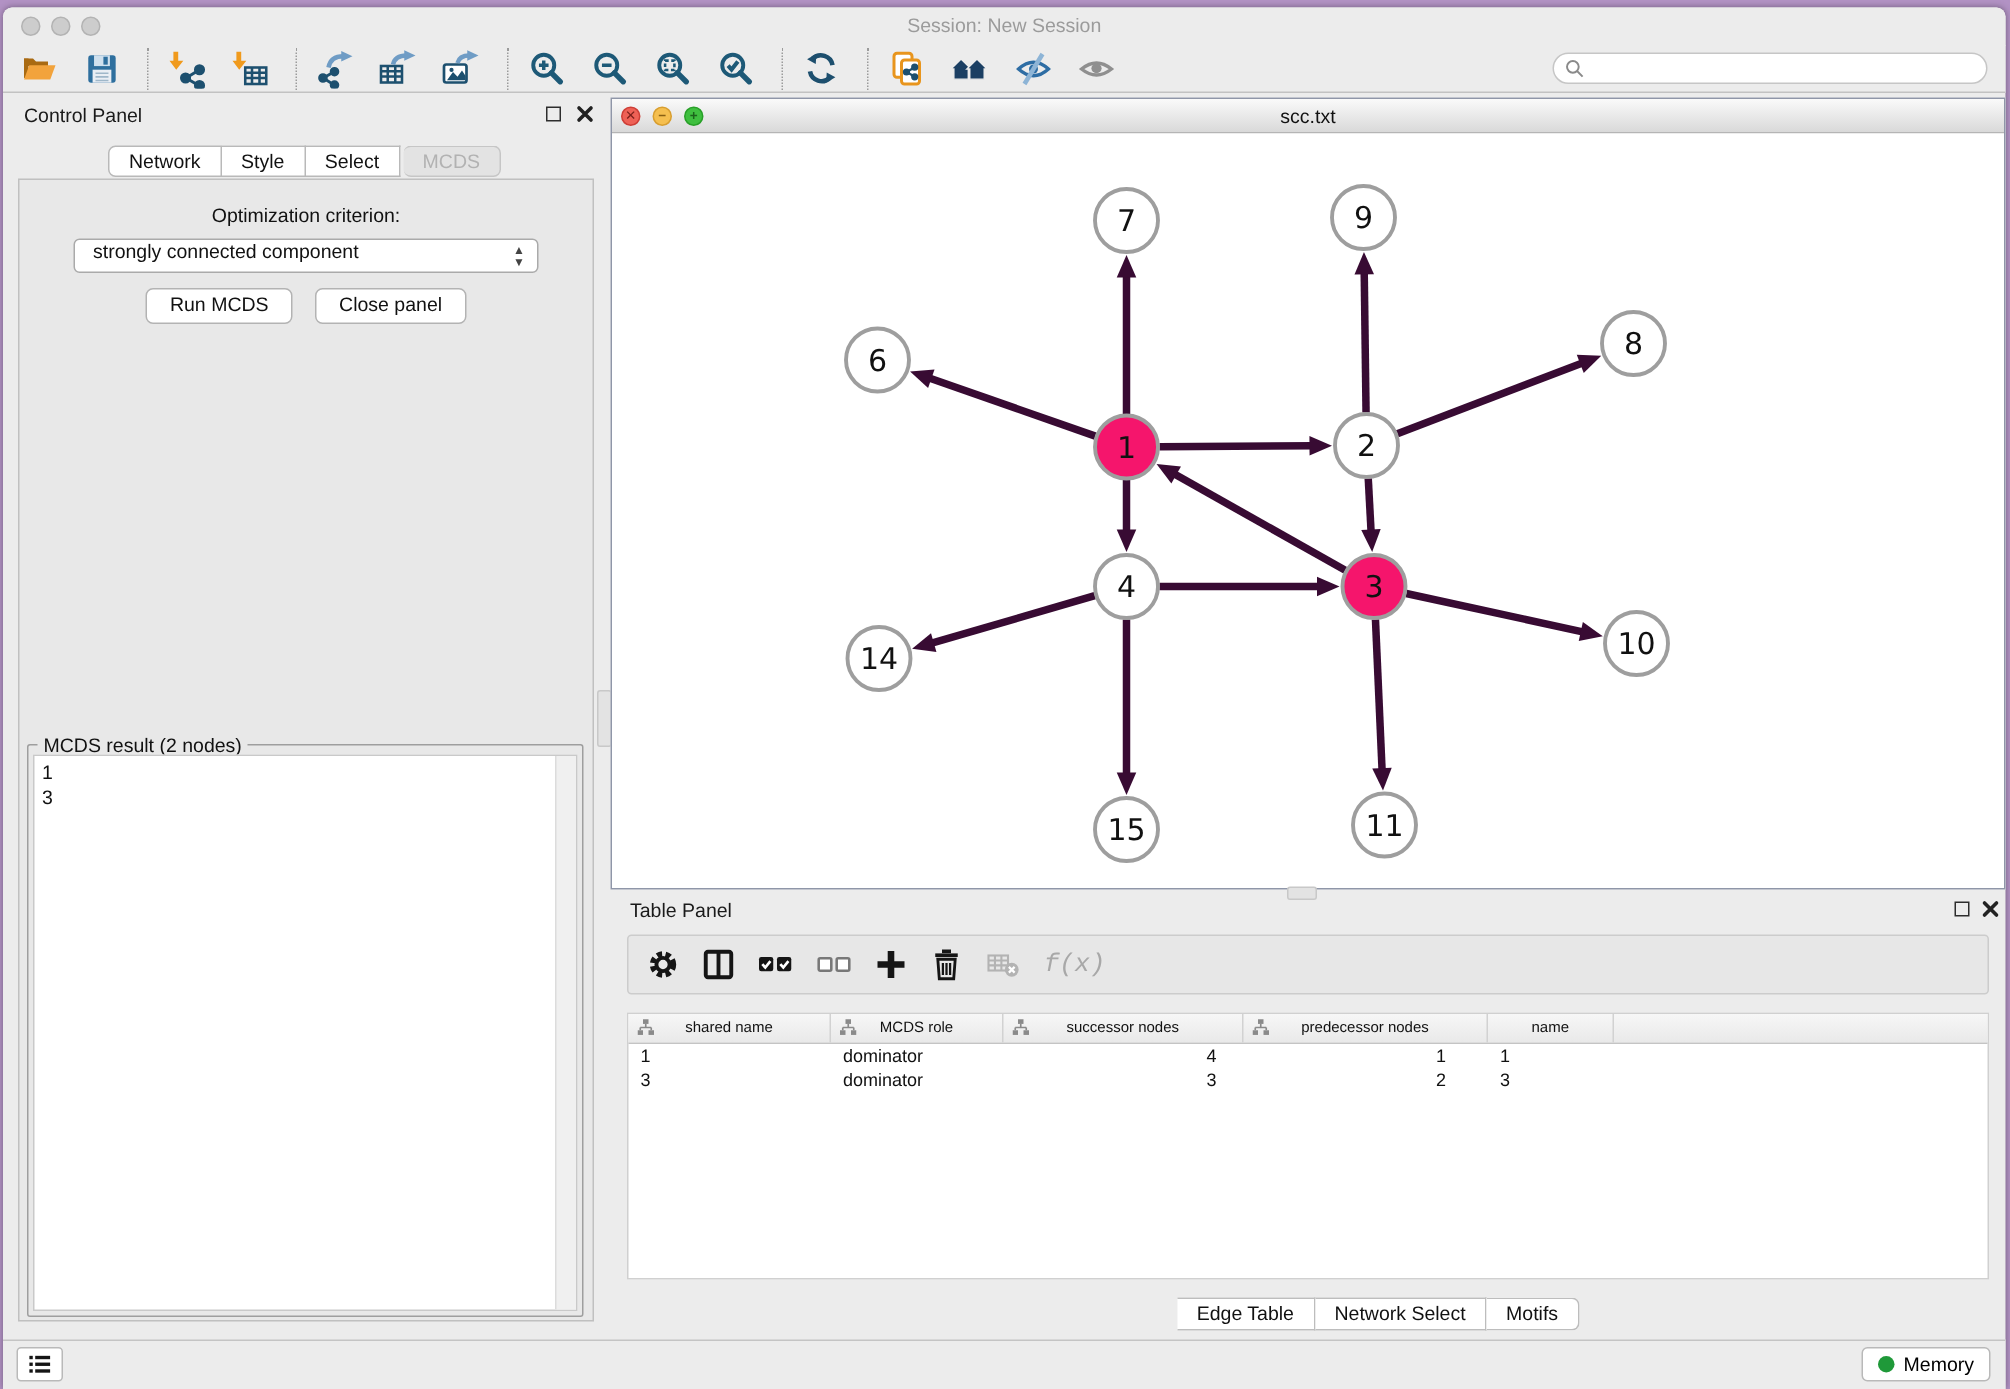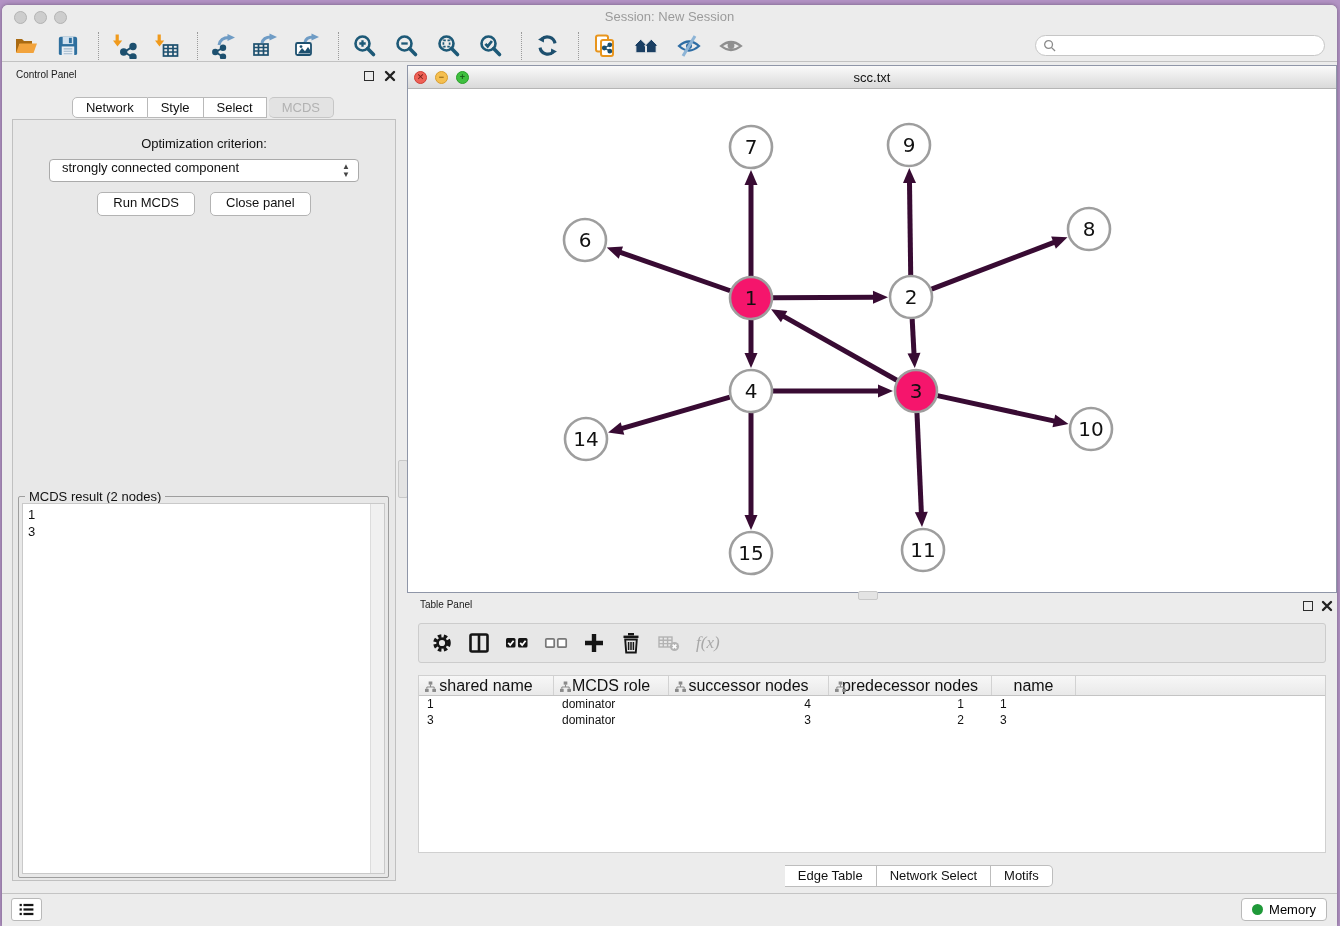--- a/index.html
+++ b/index.html
@@ -25,21 +25,21 @@
   .toolbar{position:absolute;left:0;top:25px;width:100%;height:32px;background:#ececec;
     border-bottom:1px solid #c2c2c2;display:flex;align-items:center;padding-left:10px;box-sizing:border-box;}
   .tbi{width:27px;height:27px;margin-right:15px;display:flex;align-items:center;justify-content:center;cursor:default;}
   .tbsep{height:28px;border-left:1px dotted #9b9b9b;margin:0 12px 0 2px;}
   .searchbox{position:absolute;right:12px;top:5px;width:290px;height:21px;background:#fff;
     border:1px solid #c6c6c6;border-radius:11px;display:flex;align-items:center;padding-left:7px;box-sizing:border-box;}
   .searchbox input{border:none;outline:none;flex:1;font-size:12px;background:transparent;margin-left:4px;}
   
   .cpanel{position:absolute;left:4px;top:60px;width:394px;height:820px;}
   .panel-head{position:absolute;left:0;top:0;width:100%;height:24px;}
-  .panel-head .ph-title{position:absolute;left:10px;top:4px;font-size:10px;color:#1a1a1a;}
+  .panel-head .ph-title{position:absolute;left:10px;top:4px;font-size:13px;color:#1a1a1a;}
   .ph-float{position:absolute;top:6px;width:10px;height:10px;border:1.6px solid #2d2d2d;box-sizing:border-box;background:transparent;}
   .ph-close{position:absolute;top:5px;width:12px;height:12px;}
   .cp-tabs{position:absolute;left:0;top:32px;width:100%;display:flex;justify-content:center;}
   .cp-tab{height:19px;line-height:19px;padding:0 13px;font-size:13px;background:#fff;
     border:1px solid #b9b9b9;border-left:none;color:#111;}
   .cp-tab:first-child{border-left:1px solid #b9b9b9;border-radius:5px 0 0 5px;}
   .cp-tab:last-child{border-radius:0 5px 5px 0;}
   .cp-tab.sel{background:#e3e3e3;color:#b2b2b2;border-color:#c6c6c6;border-radius:5px;margin-left:2px;}
   .cp-body{position:absolute;left:6px;top:54px;width:382px;height:760px;background:#e8e8e8;
     border:1px solid #c0c0c0;}
@@ -71,24 +71,24 @@
   
   .v-handle{position:absolute;left:396px;top:455px;width:8px;height:36px;background:#e3e3e3;
     border:1px solid #c8c8c8;border-radius:2px;}
   .h-handle{position:absolute;left:856px;top:586px;width:18px;height:7px;background:#e3e3e3;
     border:1px solid #c8c8c8;border-radius:2px;}
   
   .tpanel{position:absolute;left:405px;top:590px;width:930px;height:298px;}
   .tp-toolbar{position:absolute;left:11px;top:28px;width:908px;height:40px;background:#e7e7e7;
     border:1px solid #cccccc;border-radius:3px;box-sizing:border-box;display:flex;align-items:center;padding-left:12px;}
   .tpi{height:24px;margin-right:15px;display:flex;align-items:center;justify-content:center;}
-  .fx{font-family:Liberation Serif, serif;font-style:italic;font-size:17px;color:#a8a8a8;}
+  .fx{font-family:Liberation Mono, monospace;font-style:italic;font-size:17px;color:#a8a8a8;}
   .ntable{position:absolute;left:11px;top:80px;width:908px;height:178px;background:#fff;border:1px solid #d0d0d0;box-sizing:border-box;}
   .thead{display:flex;height:19px;background:linear-gradient(#f7f7f7,#e9e9e9);border-bottom:1px solid #c4c4c4;}
-  .th{position:relative;box-sizing:border-box;border-right:1px solid #d2d2d2;font-size:16px;color:#111;
+  .th{position:relative;box-sizing:border-box;border-right:1px solid #d2d2d2;font-size:10px;color:#111;
     display:flex;align-items:center;justify-content:center;}
   .th .th-icon{position:absolute;left:6px;top:3px;}
   .tr{display:flex;height:16px;}
   .td{box-sizing:border-box;font-size:12px;color:#111;line-height:16px;overflow:hidden;white-space:nowrap;}
   .td.l{padding-left:8px;text-align:left;}
   .td.r3{padding-right:18px;text-align:right;}
   .td.r4{padding-right:28px;text-align:right;}
   .tp-tabs{position:absolute;left:0;top:270px;width:100%;display:flex;justify-content:center;}
   .tp-tab{height:20px;line-height:20px;padding:0 13px;font-size:13px;background:#fff;
     border:1px solid #bdbdbd;border-left:none;color:#111;}

